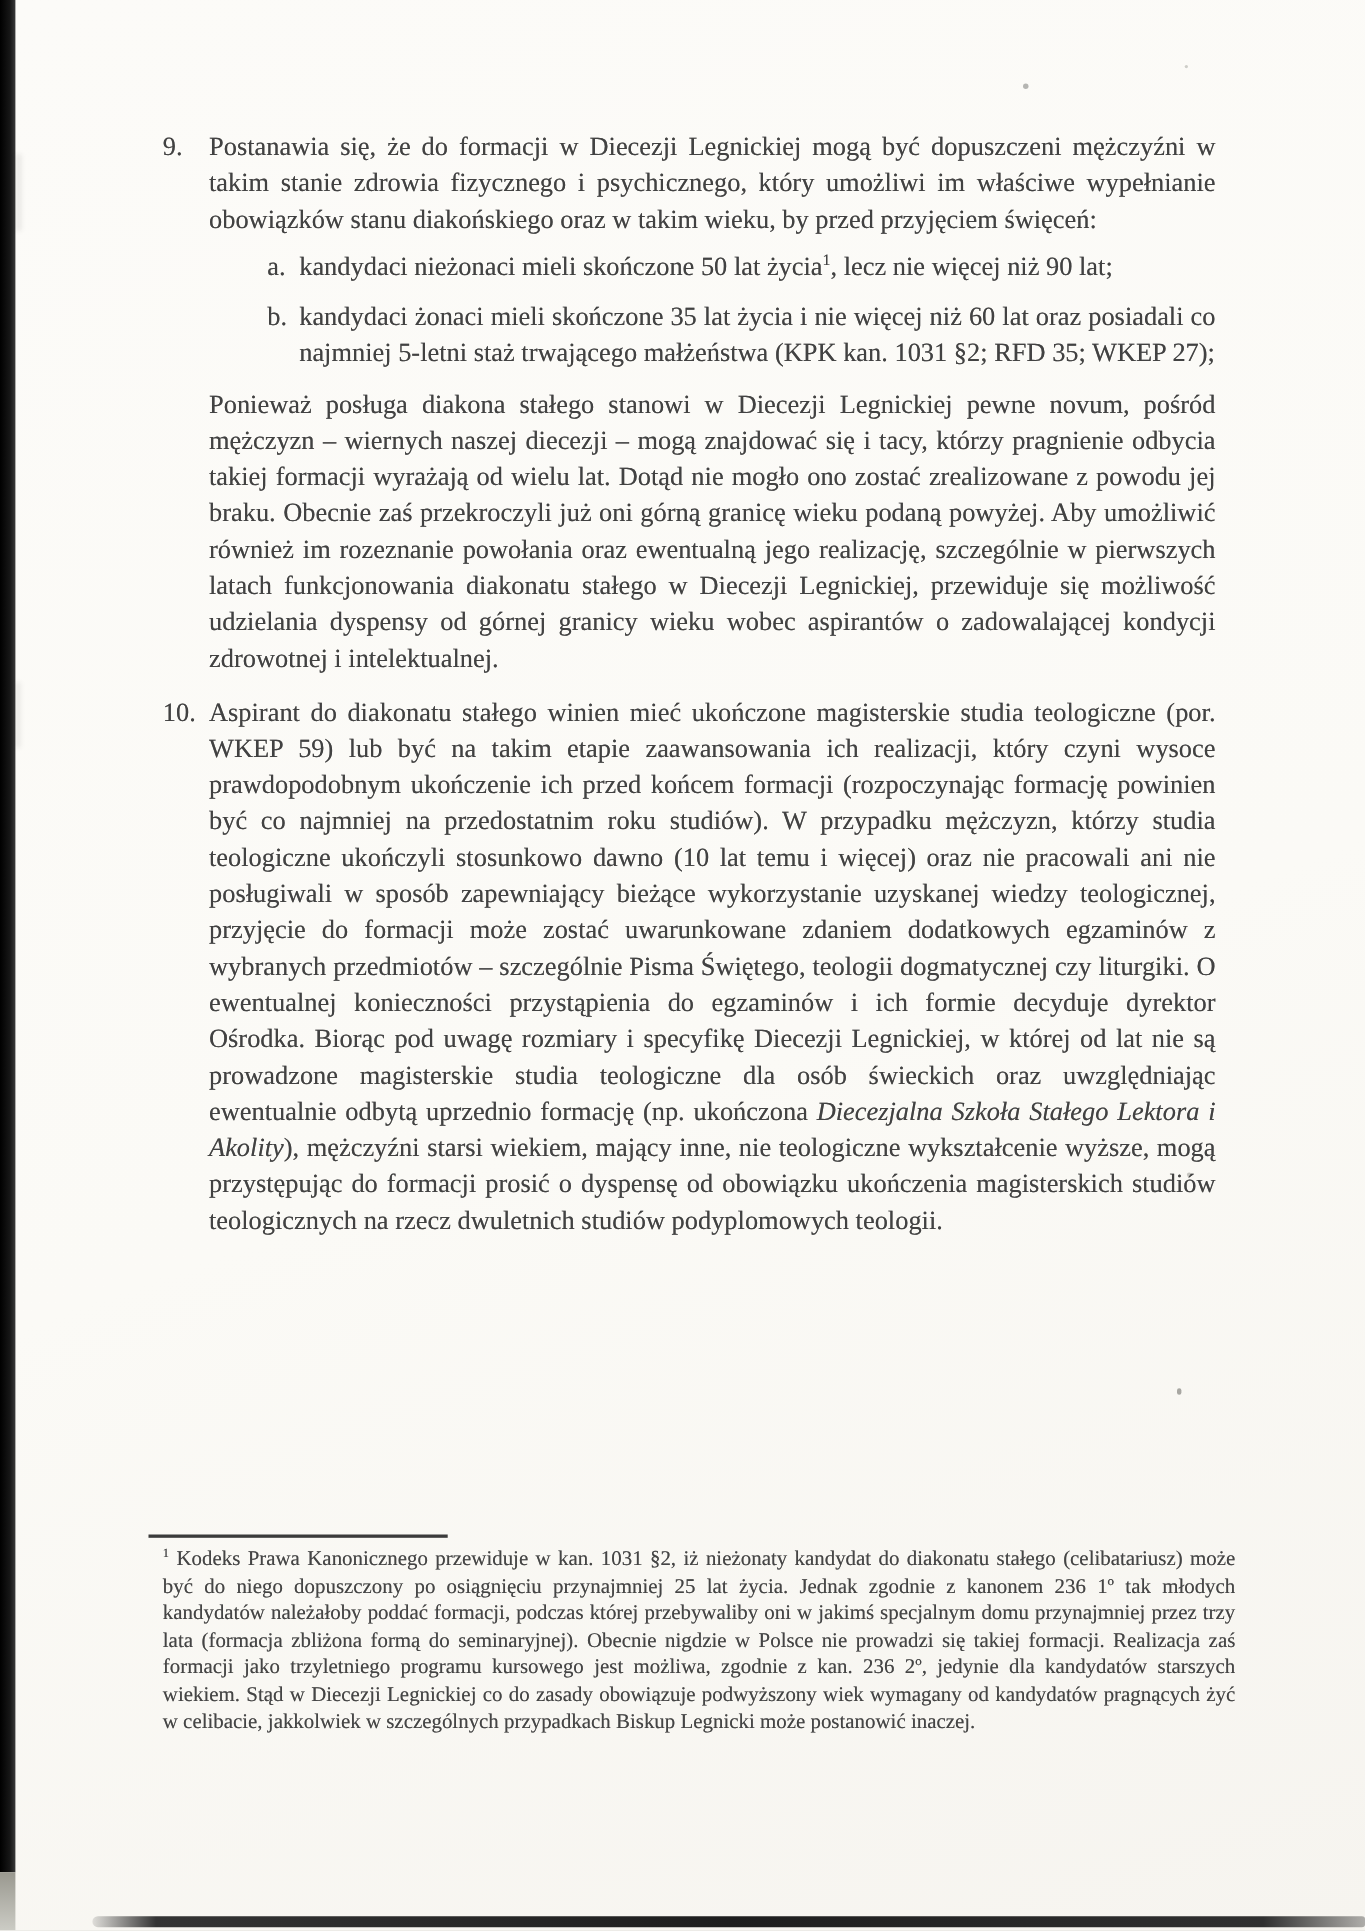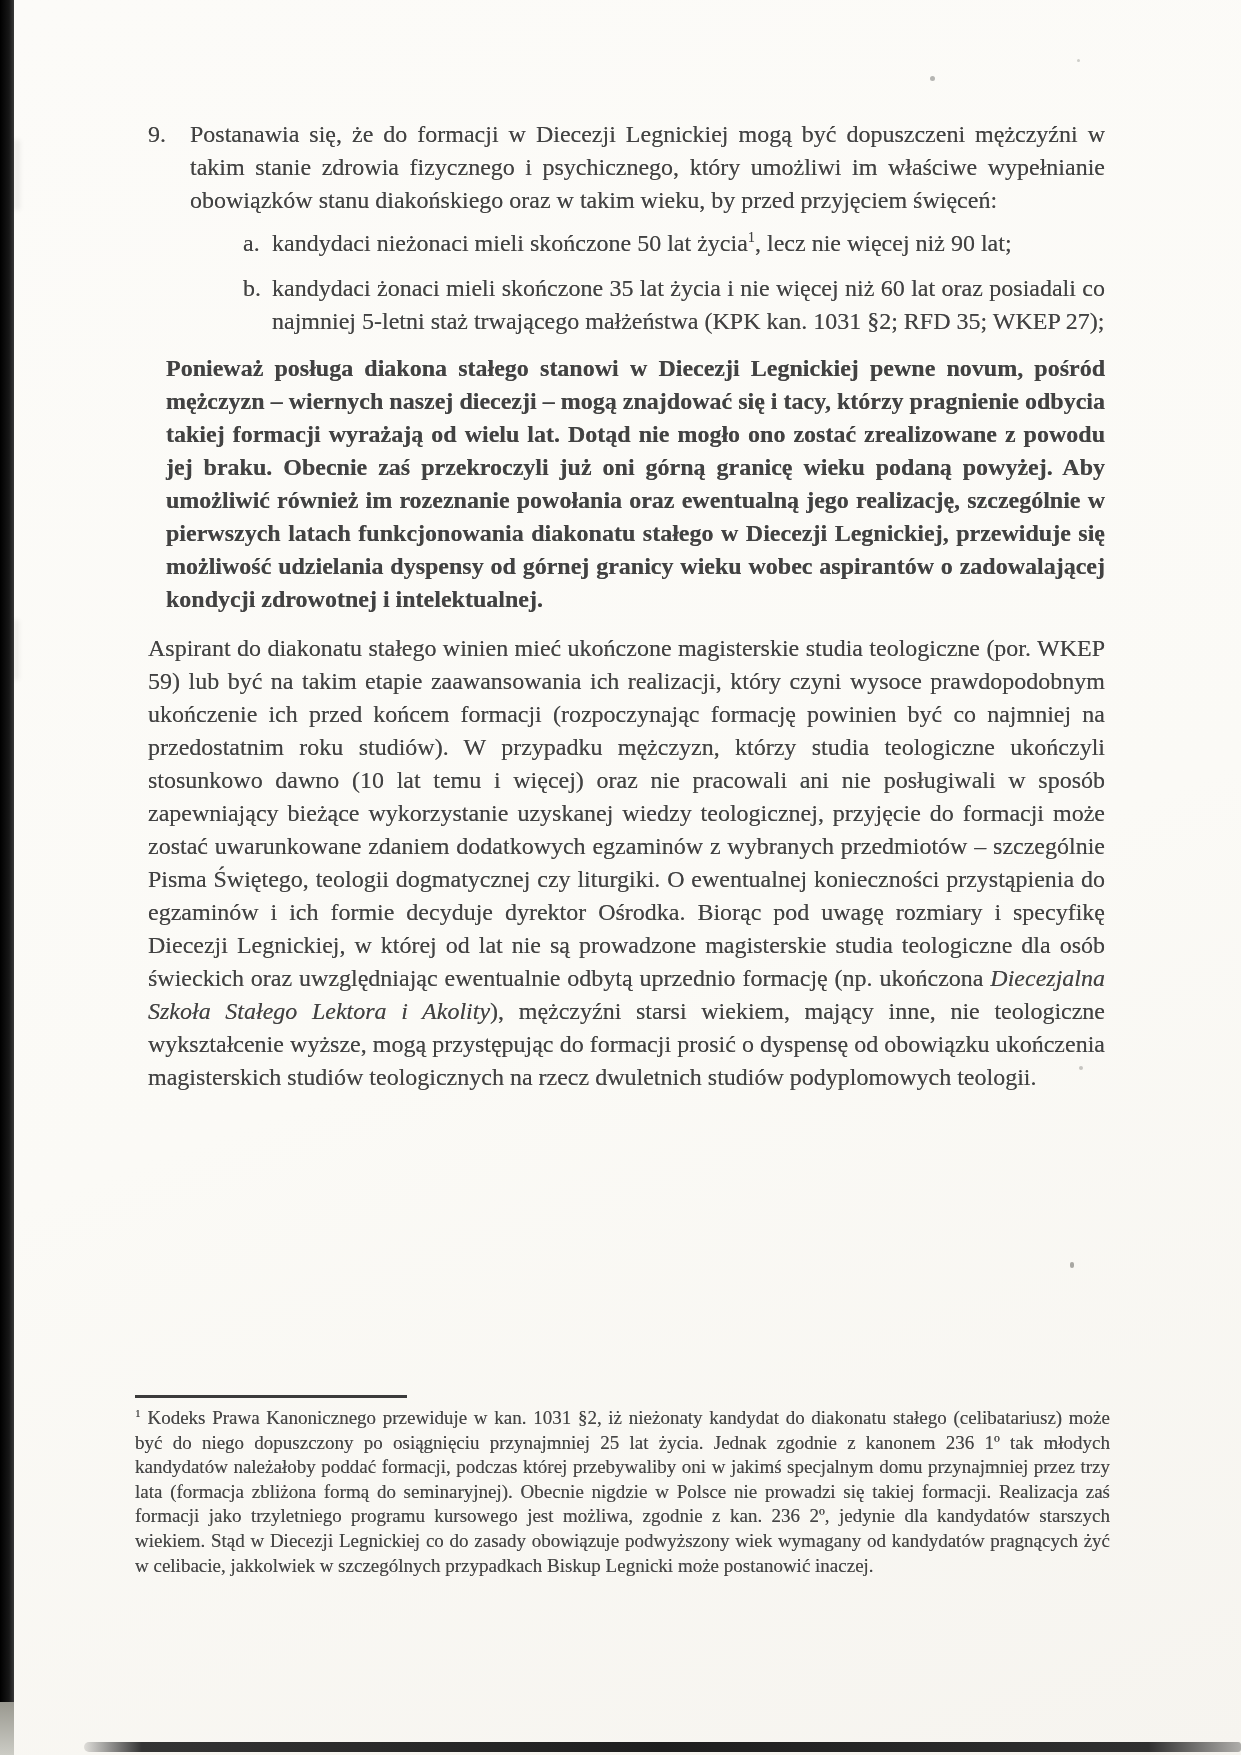--- a/index.html
+++ b/index.html
@@ -59,39 +59,39 @@
     text-align: justify;
     text-shadow: 0 0 0.5px rgba(66,66,66,0.65);
   }
   .li { display: flex; }
   .num { flex: 0 0 42px; }
   .txt { margin: 0; flex: 1; text-align: justify; }
   .sub { margin-left: 95px; }
   .sub .num { flex: 0 0 29px; }
   .subA { margin-top: 10px; }
   .subB { margin-top: 12px; }
-  .para { margin: 14px 0 0 18px; font-weight: bold; }
+  .para { margin: 14px 0 0 42px; }
   .item10 { margin-top: 16px; }
   sup.fnref, sup.fnmark {
     font-size: 60%;
     vertical-align: super;
     line-height: 0;
   }
   em.ital { font-style: italic; }
 
   
   .fnrule {
     position: absolute;
     left: 135px; top: 1395px;
     width: 272px; height: 3px;
     background: #3b3b3b;
   }
   .footnote {
     position: absolute;
-    left: 135px; top: 1406px;
+    left: 148px; top: 1406px;
     width: 975px;
     font-size: 19px;
     line-height: 24.6px;
     color: #454545;
     text-align: justify;
     text-shadow: 0 0 0.5px rgba(66,66,66,0.6);
   }
   .fntxt { margin: 0; }
 </style>
 </head>
@@ -123,20 +123,21 @@
     </section>
 
     <section class="li sub subB">
       <span class="num">b.</span>
       <p class="txt">kandydaci żonaci mieli skończone 35 lat życia i nie więcej niż 60 lat oraz posiadali co najmniej 5-letni staż trwającego małżeństwa (KPK kan. 1031 §2; RFD 35; WKEP 27);</p>
     </section>
 
     <p class="para">Ponieważ posługa diakona stałego stanowi w Diecezji Legnickiej pewne novum, pośród mężczyzn – wiernych naszej diecezji – mogą znajdować się i tacy, którzy pragnienie odbycia takiej formacji wyrażają od wielu lat. Dotąd nie mogło ono zostać zrealizowane z powodu jej braku. Obecnie zaś przekroczyli już oni górną granicę wieku podaną powyżej. Aby umożliwić również im rozeznanie powołania oraz ewentualną jego realizację, szczególnie w pierwszych latach funkcjonowania diakonatu stałego w Diecezji Legnickiej, przewiduje się możliwość udzielania dyspensy od górnej granicy wieku wobec aspirantów o zadowalającej kondycji zdrowotnej i intelektualnej.</p>
 
     <section class="li item10">
+      <span class="num">10.</span>
       <p class="txt"><span>Aspirant do diakonatu stałego winien mieć ukończone magisterskie studia teologiczne (por. WKEP 59) lub być na takim etapie zaawansowania ich realizacji, który czyni wysoce prawdopodobnym ukończenie ich przed końcem formacji (rozpoczynając formację powinien być co najmniej na przedostatnim roku studiów). W przypadku mężczyzn, którzy studia teologiczne ukończyli stosunkowo dawno (10 lat temu i więcej) oraz nie pracowali ani nie posługiwali w sposób zapewniający bieżące wykorzystanie uzyskanej wiedzy teologicznej, przyjęcie do formacji może zostać uwarunkowane zdaniem dodatkowych egzaminów z wybranych przedmiotów – szczególnie Pisma Świętego, teologii dogmatycznej czy liturgiki. O ewentualnej konieczności przystąpienia do egzaminów i ich formie decyduje dyrektor Ośrodka. Biorąc pod uwagę rozmiary i specyfikę Diecezji Legnickiej, w której od lat nie są prowadzone magisterskie studia teologiczne dla osób świeckich oraz uwzględniając ewentualnie odbytą uprzednio formację (np. ukończona </span><em class="ital">Diecezjalna Szkoła Stałego Lektora i Akolity</em><span>), mężczyźni starsi wiekiem, mający inne, nie teologiczne wykształcenie wyższe, mogą przystępując do formacji prosić o dyspensę od obowiązku ukończenia magisterskich studiów teologicznych na rzecz dwuletnich studiów podyplomowych teologii.</span></p>
     </section>
 
   </main>
 
   <div class="fnrule"></div>
 
   <div class="footnote">
     <p class="fntxt"><sup class="fnmark">1</sup> <span>Kodeks Prawa Kanonicznego przewiduje w kan. 1031 §2, iż nieżonaty kandydat do diakonatu stałego (celibatariusz) może być do niego dopuszczony po osiągnięciu przynajmniej 25 lat życia. Jednak zgodnie z kanonem 236 1º tak młodych kandydatów należałoby poddać formacji, podczas której przebywaliby oni w jakimś specjalnym domu przynajmniej przez trzy lata (formacja zbliżona formą do seminaryjnej). Obecnie nigdzie w Polsce nie prowadzi się takiej formacji. Realizacja zaś formacji jako trzyletniego programu kursowego jest możliwa, zgodnie z kan. 236 2º, jedynie dla kandydatów starszych wiekiem. Stąd w Diecezji Legnickiej co do zasady obowiązuje podwyższony wiek wymagany od kandydatów pragnących żyć w celibacie, jakkolwiek w szczególnych przypadkach Biskup Legnicki może postanowić inaczej.</span></p>
   </div>

